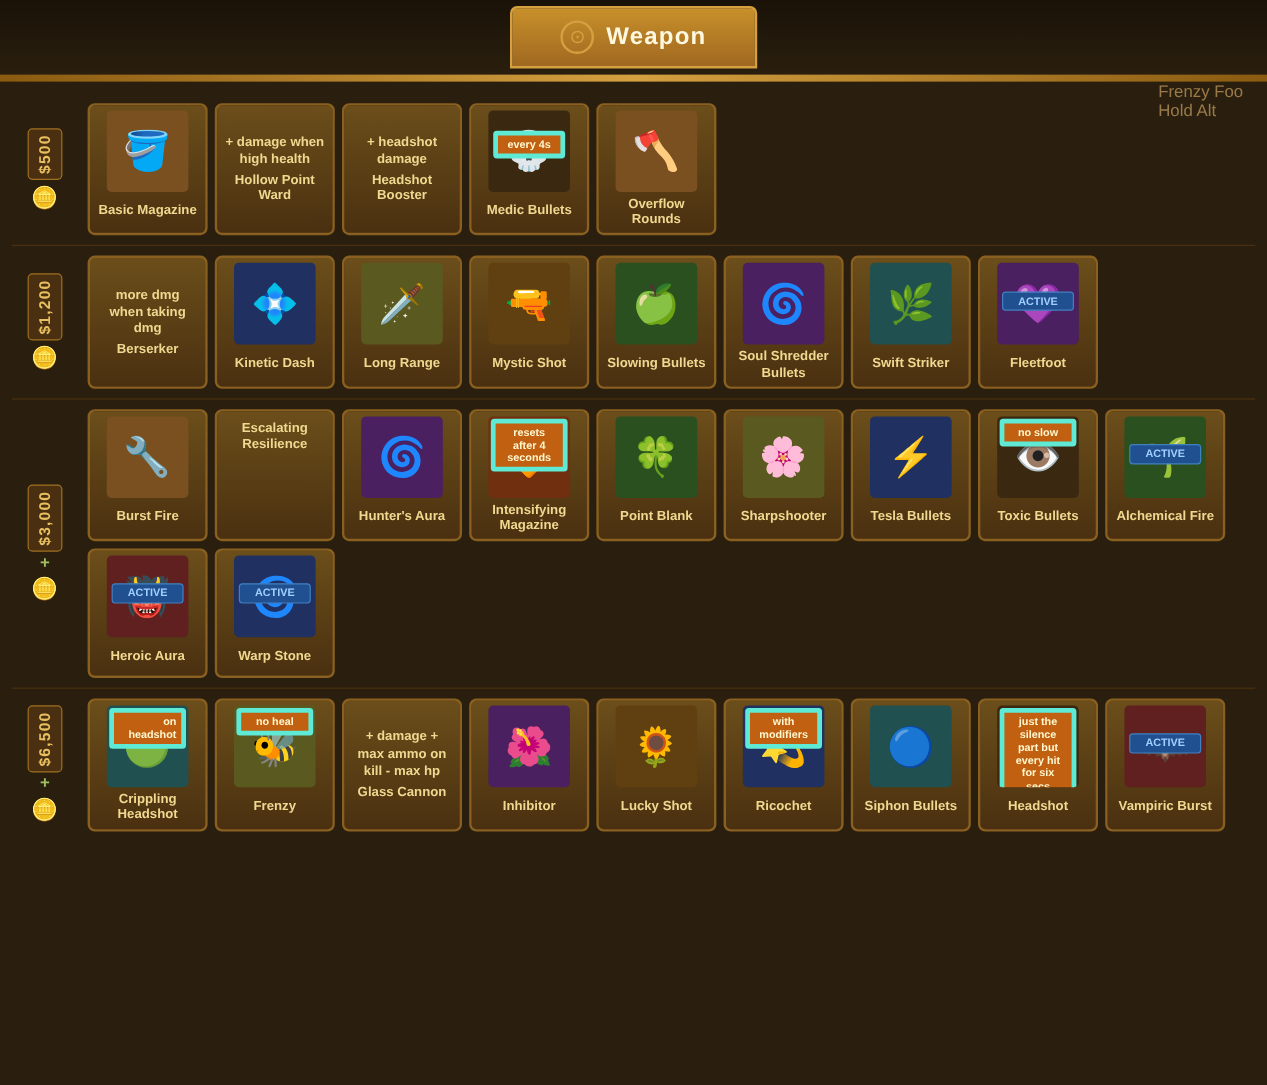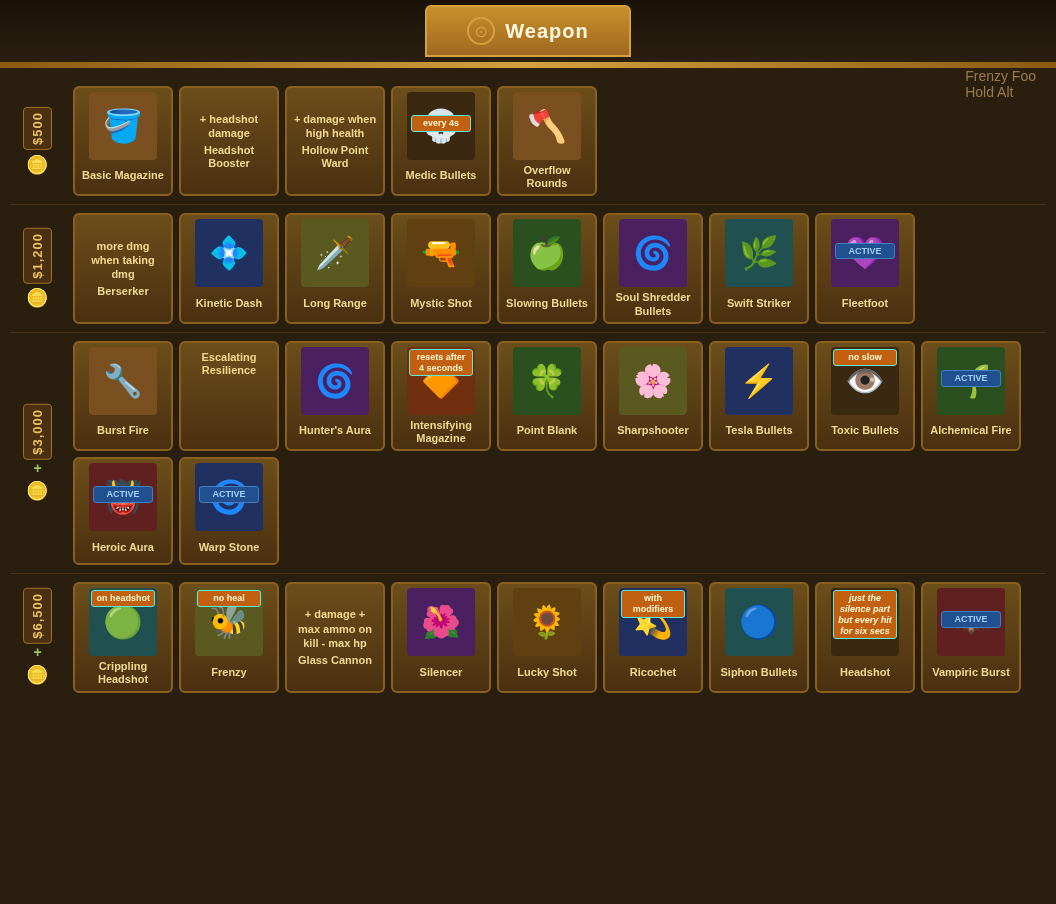--- a/index.html
+++ b/index.html
@@ -155,21 +155,21 @@
       font-size: 9px;
       font-weight: bold;
       padding: 2px 4px;
       z-index: 10;
       text-align: center;
       line-height: 1.2;
     }
     .badge-orange {
       background: #c06010;
       color: #fff8d0;
-      border: 1px solid #5eead4;
+      border: 4px solid #5eead4;
     }
     .badge-active {
       background: #205090;
       color: #a0d0ff;
       border: 1px solid #4080c0;
     }
     .badge-bottom {
       bottom: 28px;
       left: 4px;
       right: 4px;
@@ -265,26 +265,26 @@
           <div class="coin-icon">🪙</div>
         </div>
         <div class="section-items">
           <div class="item-card">
             <div class="item-img img-brown" style="position: relative;">
               <span class="item-emoji">🪣</span>
             </div>
             <div class="item-name">Basic Magazine</div>
           </div>
           <div class="item-card-text">
+            <div class="item-desc">+ damage when high health</div>
+            <div class="item-name">Hollow Point Ward</div>
+          </div>
+          <div class="item-card-text">
             <div class="item-desc">+ headshot damage</div>
             <div class="item-name">Headshot Booster</div>
-          </div>
-          <div class="item-card-text">
-            <div class="item-desc">+ damage when high health</div>
-            <div class="item-name">Hollow Point Ward</div>
           </div>
           <div class="item-card">
             <div class="item-img img-dark" style="position: relative;">
               <span class="item-emoji">💀</span>
               <div class="badge badge-orange badge-bottom">every 4s</div>
             </div>
             <div class="item-name">Medic Bullets</div>
           </div>
           <div class="item-card">
             <div class="item-img img-brown" style="position: relative;">
@@ -448,21 +448,21 @@
             <div class="item-name">Frenzy</div>
           </div>
           <div class="item-card-text">
             <div class="item-desc">+ damage + max ammo on kill - max hp</div>
             <div class="item-name">Glass Cannon</div>
           </div>
           <div class="item-card">
             <div class="item-img img-purple" style="position: relative;">
               <span class="item-emoji">🌺</span>
             </div>
-            <div class="item-name">Silencer</div>
+            <div class="item-name">Inhibitor</div>
           </div>
           <div class="item-card">
             <div class="item-img img-gold" style="position: relative;">
               <span class="item-emoji">🌻</span>
             </div>
             <div class="item-name">Lucky Shot</div>
           </div>
           <div class="item-card">
             <div class="item-img img-blue" style="position: relative;">
               <span class="item-emoji">💫</span>
@@ -470,21 +470,21 @@
             </div>
             <div class="item-name">Ricochet</div>
           </div>
           <div class="item-card">
             <div class="item-img img-teal" style="position: relative;">
               <span class="item-emoji">🔵</span>
             </div>
             <div class="item-name">Siphon Bullets</div>
           </div>
           <div class="item-card">
-            <div class="item-img img-dark" style="position: relative; font-style: italic;">
+            <div class="item-img img-dark" style="position: relative;">
               <span class="item-emoji">🗡️</span>
               <div class="badge badge-orange" style="position: absolute; top: 2px; left: 2px; right: 2px; font-size: 9px; text-align: center;">just the silence part but every hit for six secs</div>
             </div>
             <div class="item-name">Headshot</div>
           </div>
           <div class="item-card">
             <div class="item-img img-red" style="position: relative;">
               <span class="item-emoji">🦇</span>
               <div class="badge badge-active badge-bottom">ACTIVE</div>
             </div>

